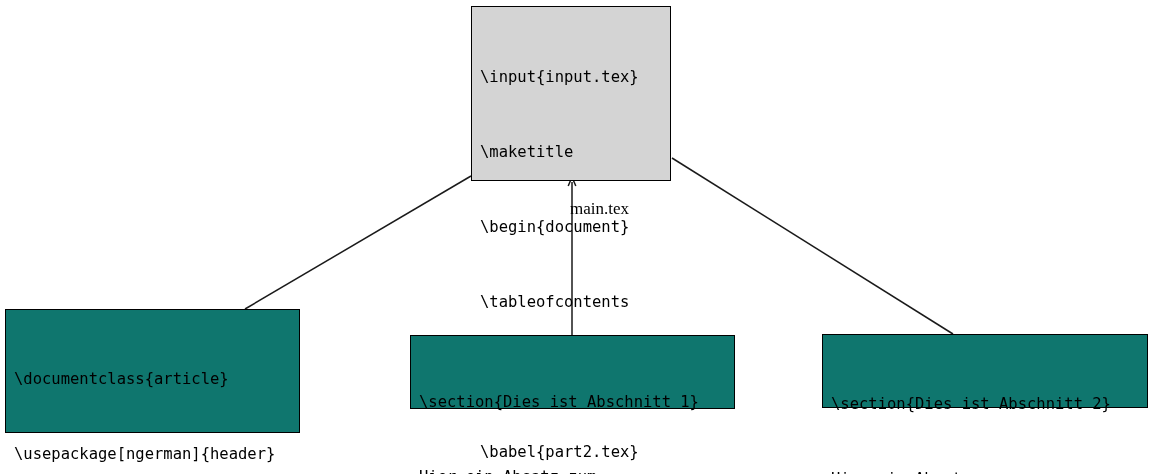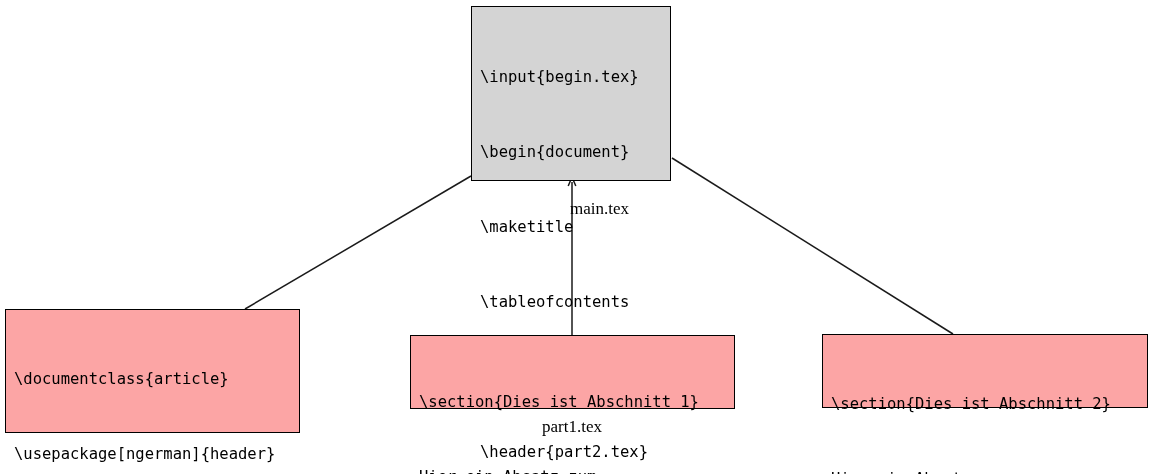--- a/index.html
+++ b/index.html
@@ -23,21 +23,21 @@
     font-size: 15.5px;
     line-height: 25px;
     color: #000000;
     white-space: pre;
     letter-spacing: 0px;
   }
   .node-box.shaded {
     background: #d4d4d4;
   }
   .node-box.plain {
-    background: #fca5a5;
+    background: #0f766e;
   }
   .box-line {
     display: block;
     white-space: pre;
   }
   .node-label {
     position: absolute;
     font-family: "Liberation Serif", "DejaVu Serif", serif;
     font-size: 17px;
     color: #000000;
@@ -65,44 +65,43 @@
 <div id="canvas">
 
   <svg class="edges" viewBox="0 0 1159 474">
     <line x1="245" y1="309" x2="471" y2="176"></line>
     <line x1="572" y1="335" x2="572" y2="182"></line>
     <path d="M 572 177 L 568.2 186 M 572 177 L 575.8 186"></path>
     <line x1="953" y1="334" x2="672" y2="158"></line>
   </svg>
 
   <div class="node-box shaded" style="left:471px; top:6px; width:200px; height:175px; padding:8px 0 0 8px;">
-    <span class="box-line">\input{begin.tex}</span>
+    <span class="box-line">\input{input.tex}</span>
+    <span class="box-line">\maketitle</span>
     <span class="box-line">\begin{document}</span>
-    <span class="box-line">\maketitle</span>
     <span class="box-line">\tableofcontents</span>
     <span class="box-line">\input{part1.tex}</span>
-    <span class="box-line">\header{part2.tex}</span>
+    <span class="box-line">\babel{part2.tex}</span>
     
   </div>
   <div class="node-label" style="left:471px; top:187px; width:150px; text-align:right; padding-left:8px;margin-top:12px;">main.tex</div>
 
   <div class="node-box plain" style="left:5px; top:309px; width:295px; height:124px; padding:7px 0 0 8px;">
     <span class="box-line">\documentclass{article}</span>
     <span class="box-line">\usepackage[ngerman]{header}</span>
     
     
     
   </div>
 
   <div class="node-box plain" style="left:410px; top:335px; width:325px; height:74px; padding:4px 0 0 8px;">
     <span class="box-line">\section{Dies ist Abschnitt 1}</span>
     <span class="box-line">Hier ein Absatz zum</span>
     
   </div>
-  <div class="node-label" style="left:497px; top:417px; width:150px;">part1.tex</div>
 
   <div class="node-box plain" style="left:822px; top:334px; width:326px; height:74px; padding:7px 0 0 8px;">
     <span class="box-line">\section{Dies ist Abschnitt 2}</span>
     <span class="box-line">Hier ein Absatz zum</span>
     
   </div>
 
 </div>
 
 </body></html>

